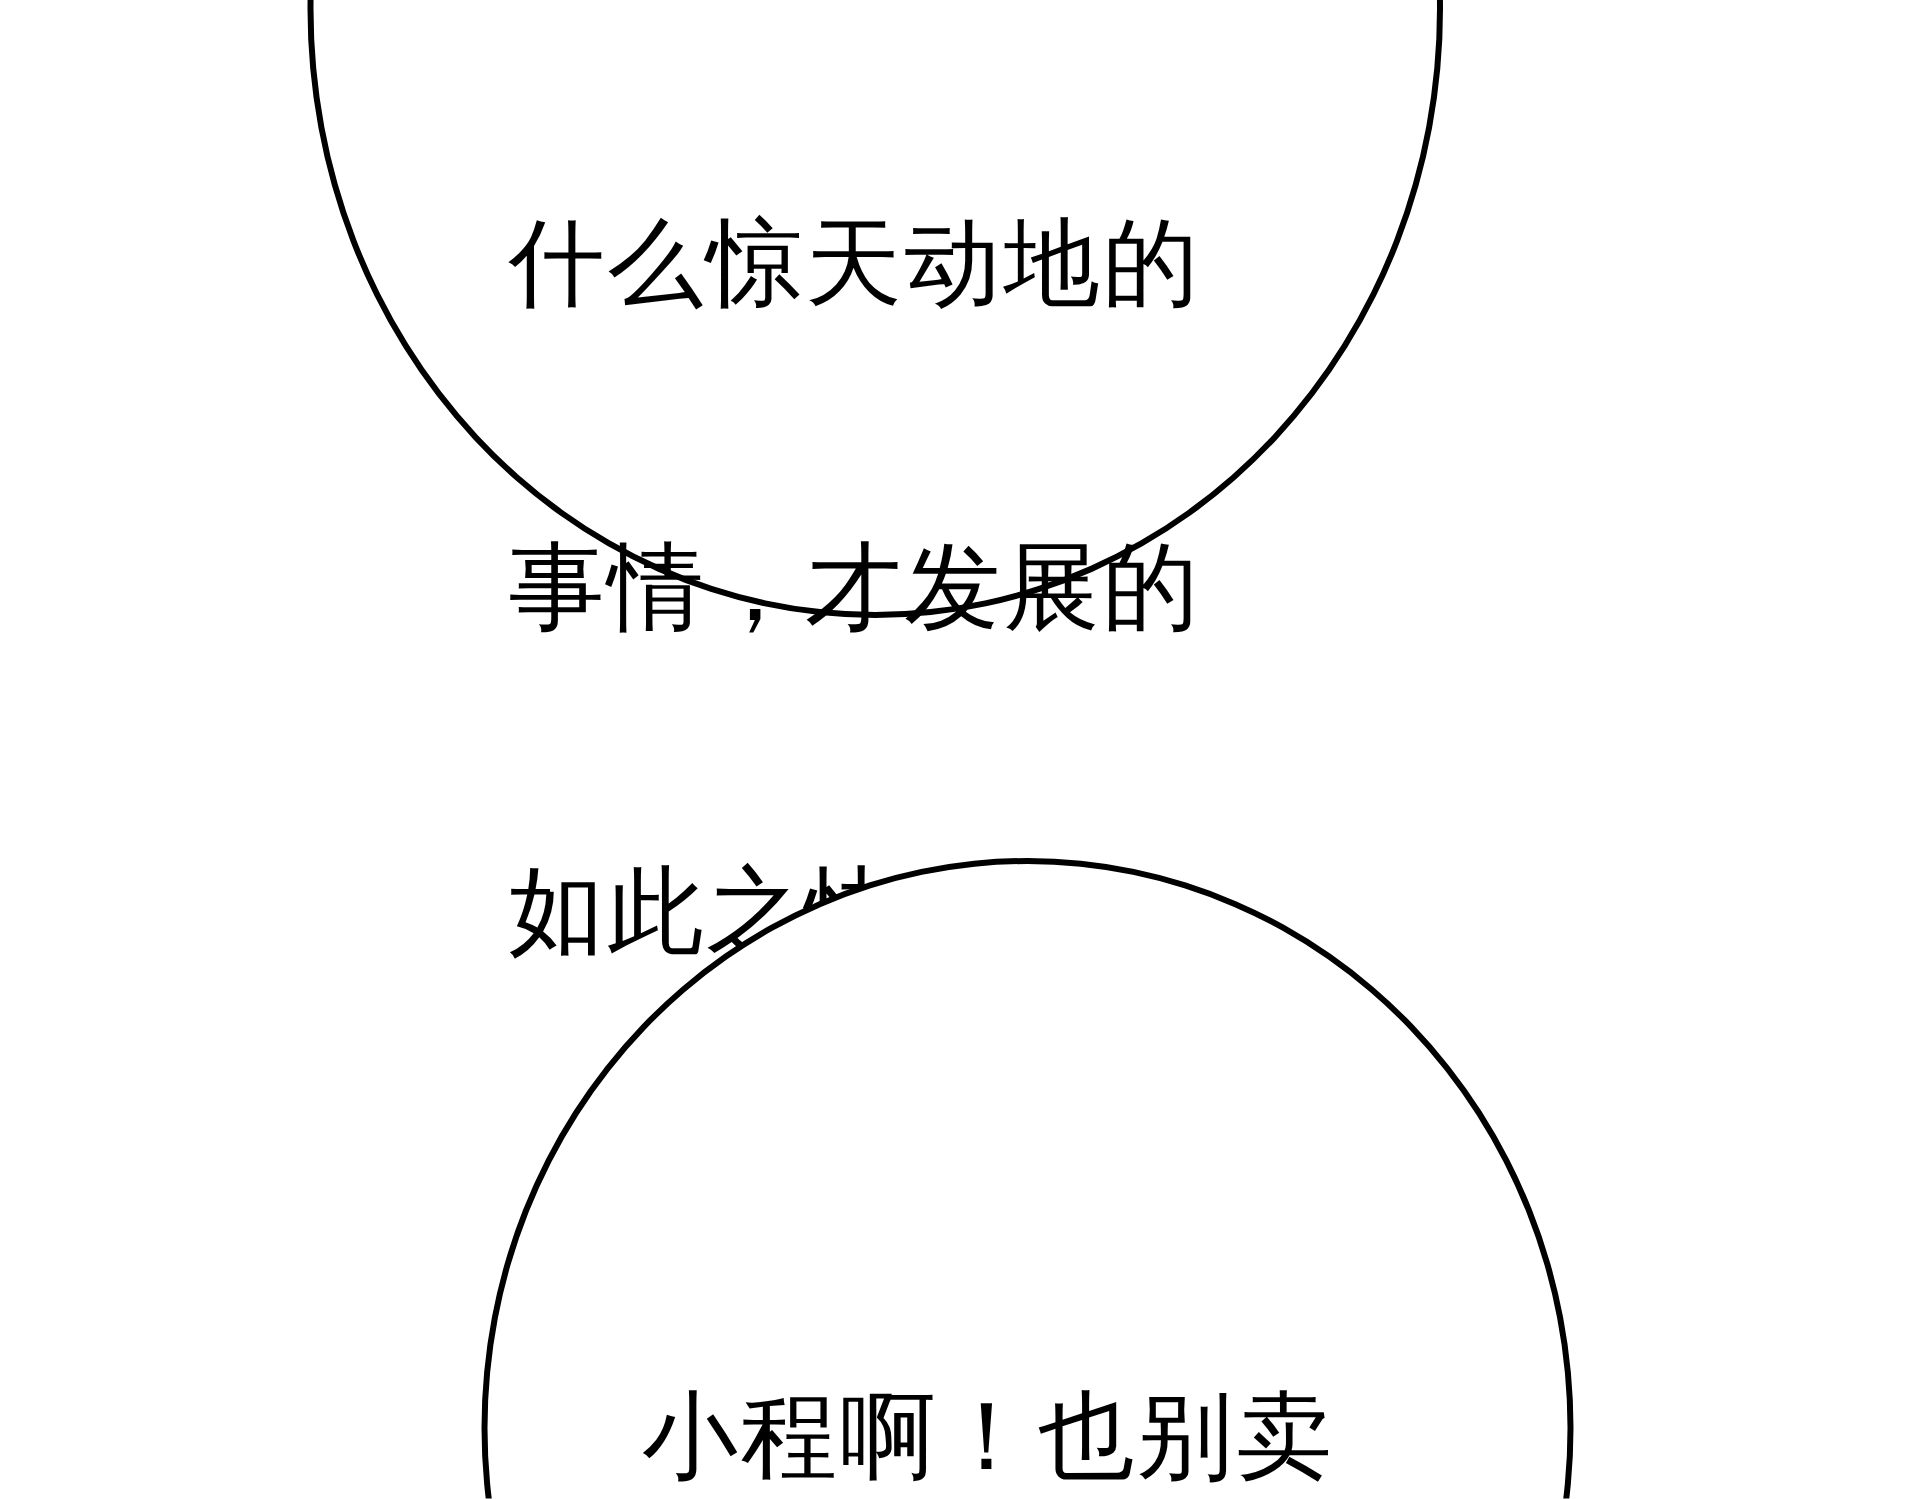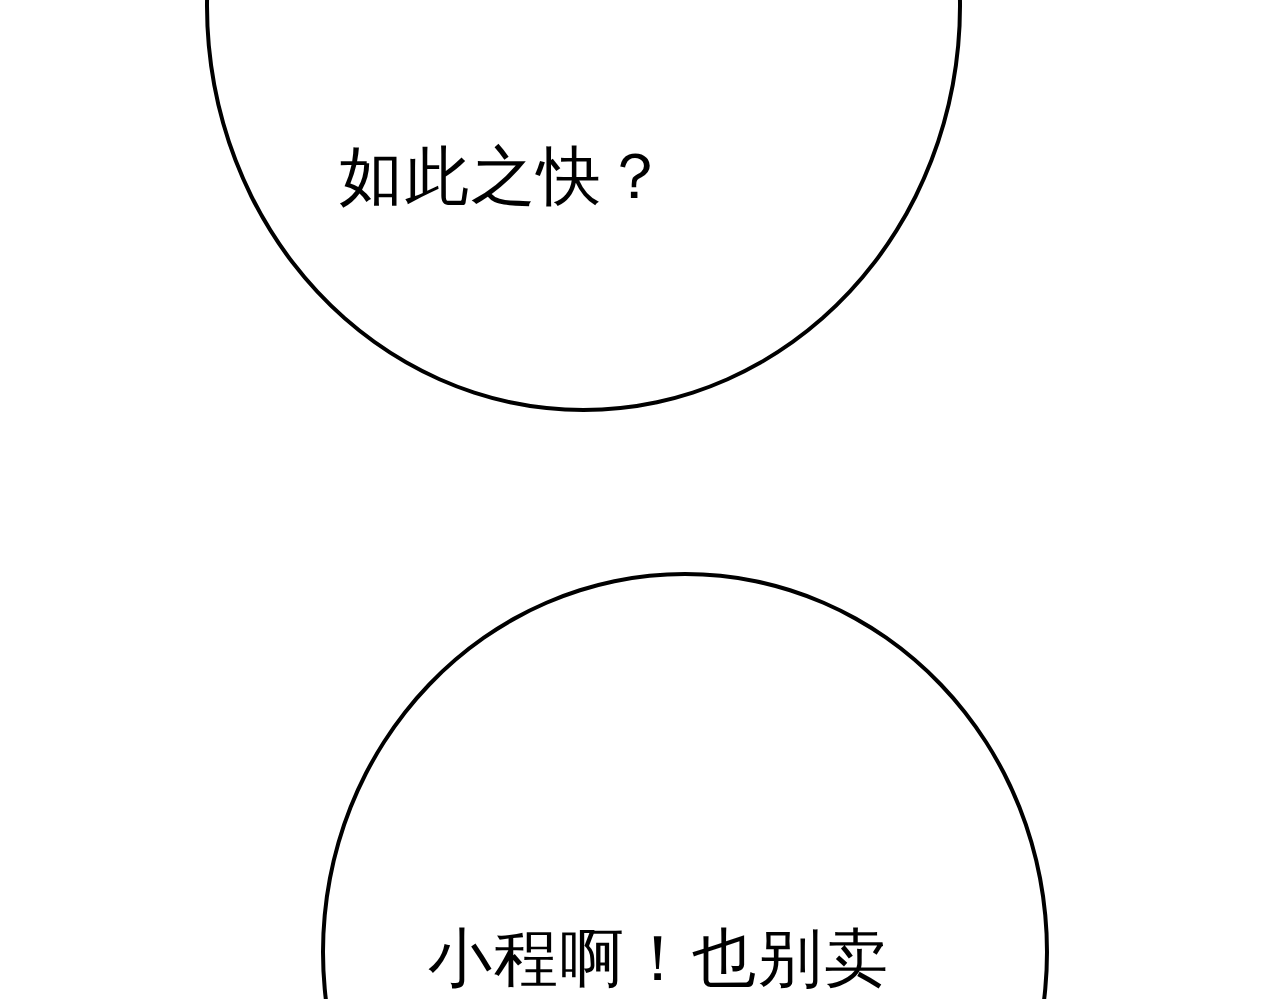--- a/index.html
+++ b/index.html
@@ -49,20 +49,22 @@
       left: 428px;
       top: 778px;
     }
     .line { display: block; }
   </style>
 </head>
 <body>
 
 <div class="bubble" id="bubble-top"></div>
 <div class="bubble-text" id="text-top">
+  <span class="line">什么惊天动地的</span>
+  <span class="line">事情，才发展的</span>
   <span class="line">如此之快？</span>
 </div>
 
 <div class="bubble" id="bubble-bottom"></div>
 <div class="bubble-text" id="text-bottom">
   <span class="line">小程啊！也别卖</span>
   
   
   
 </div>

